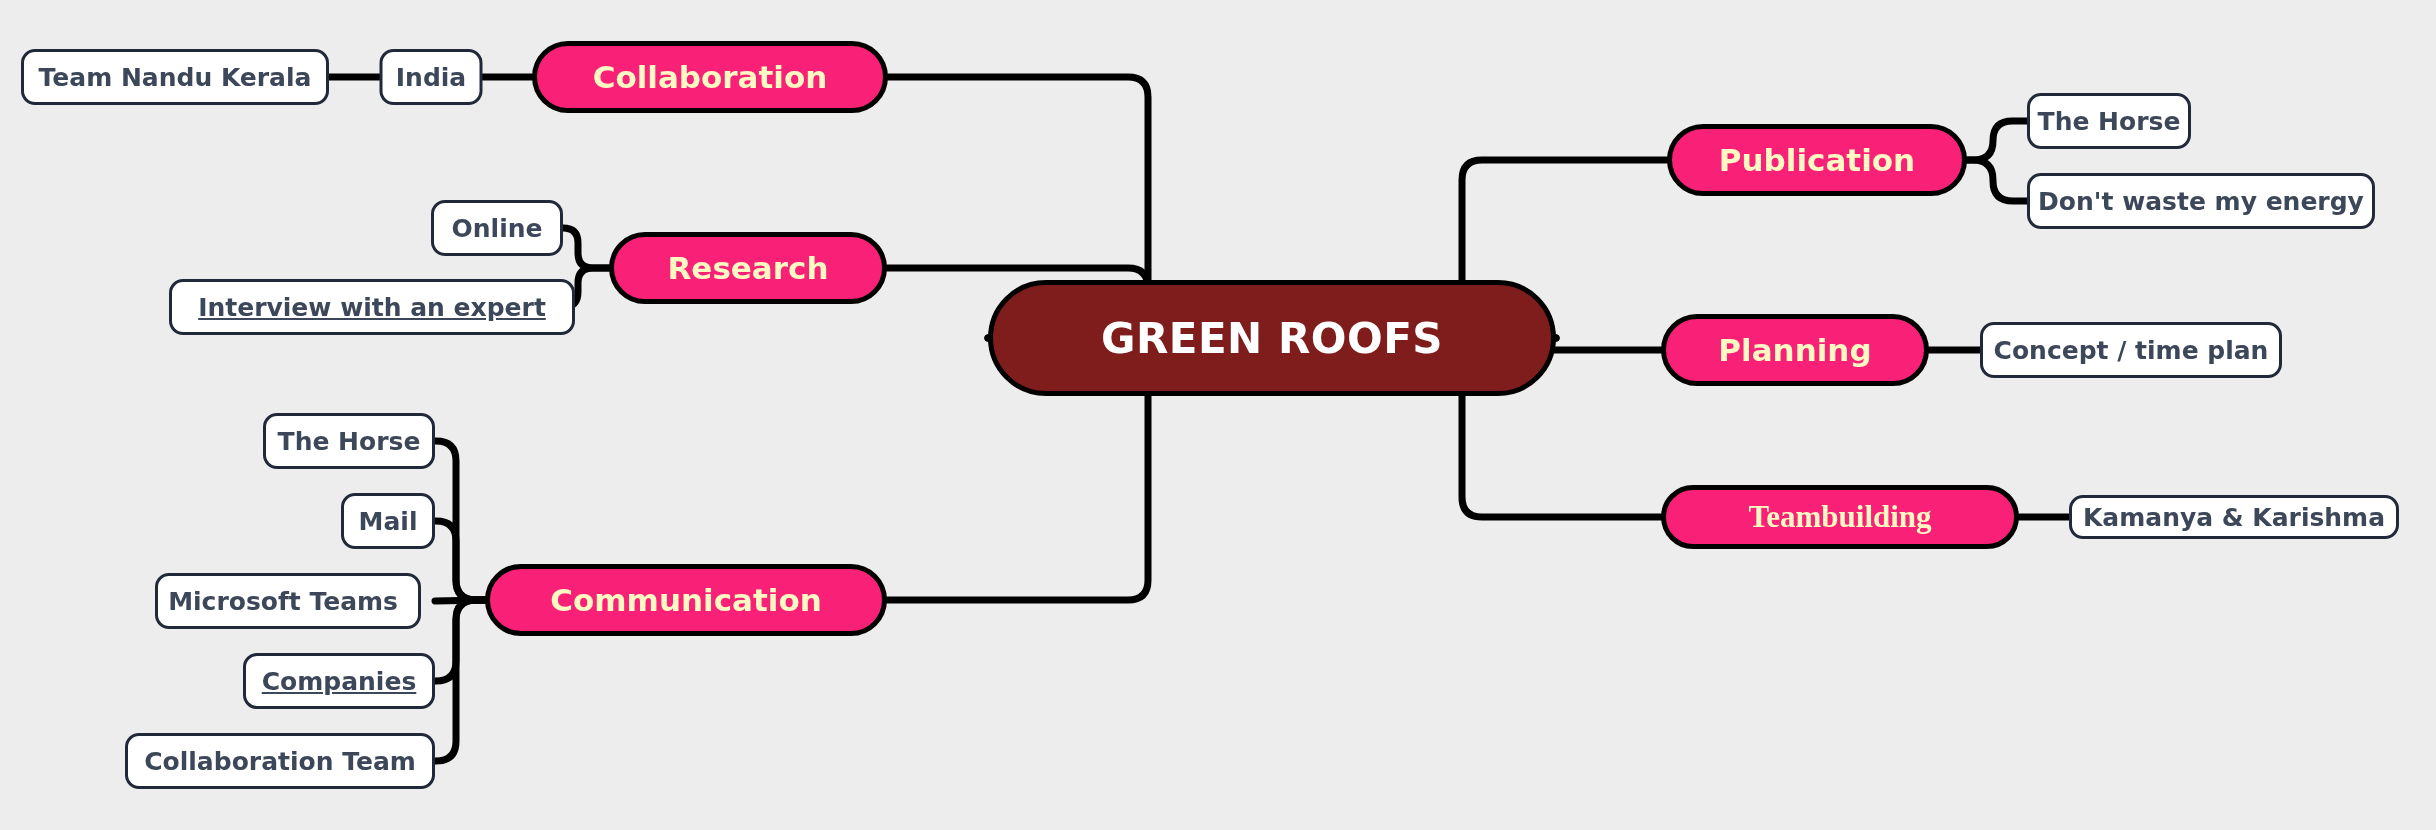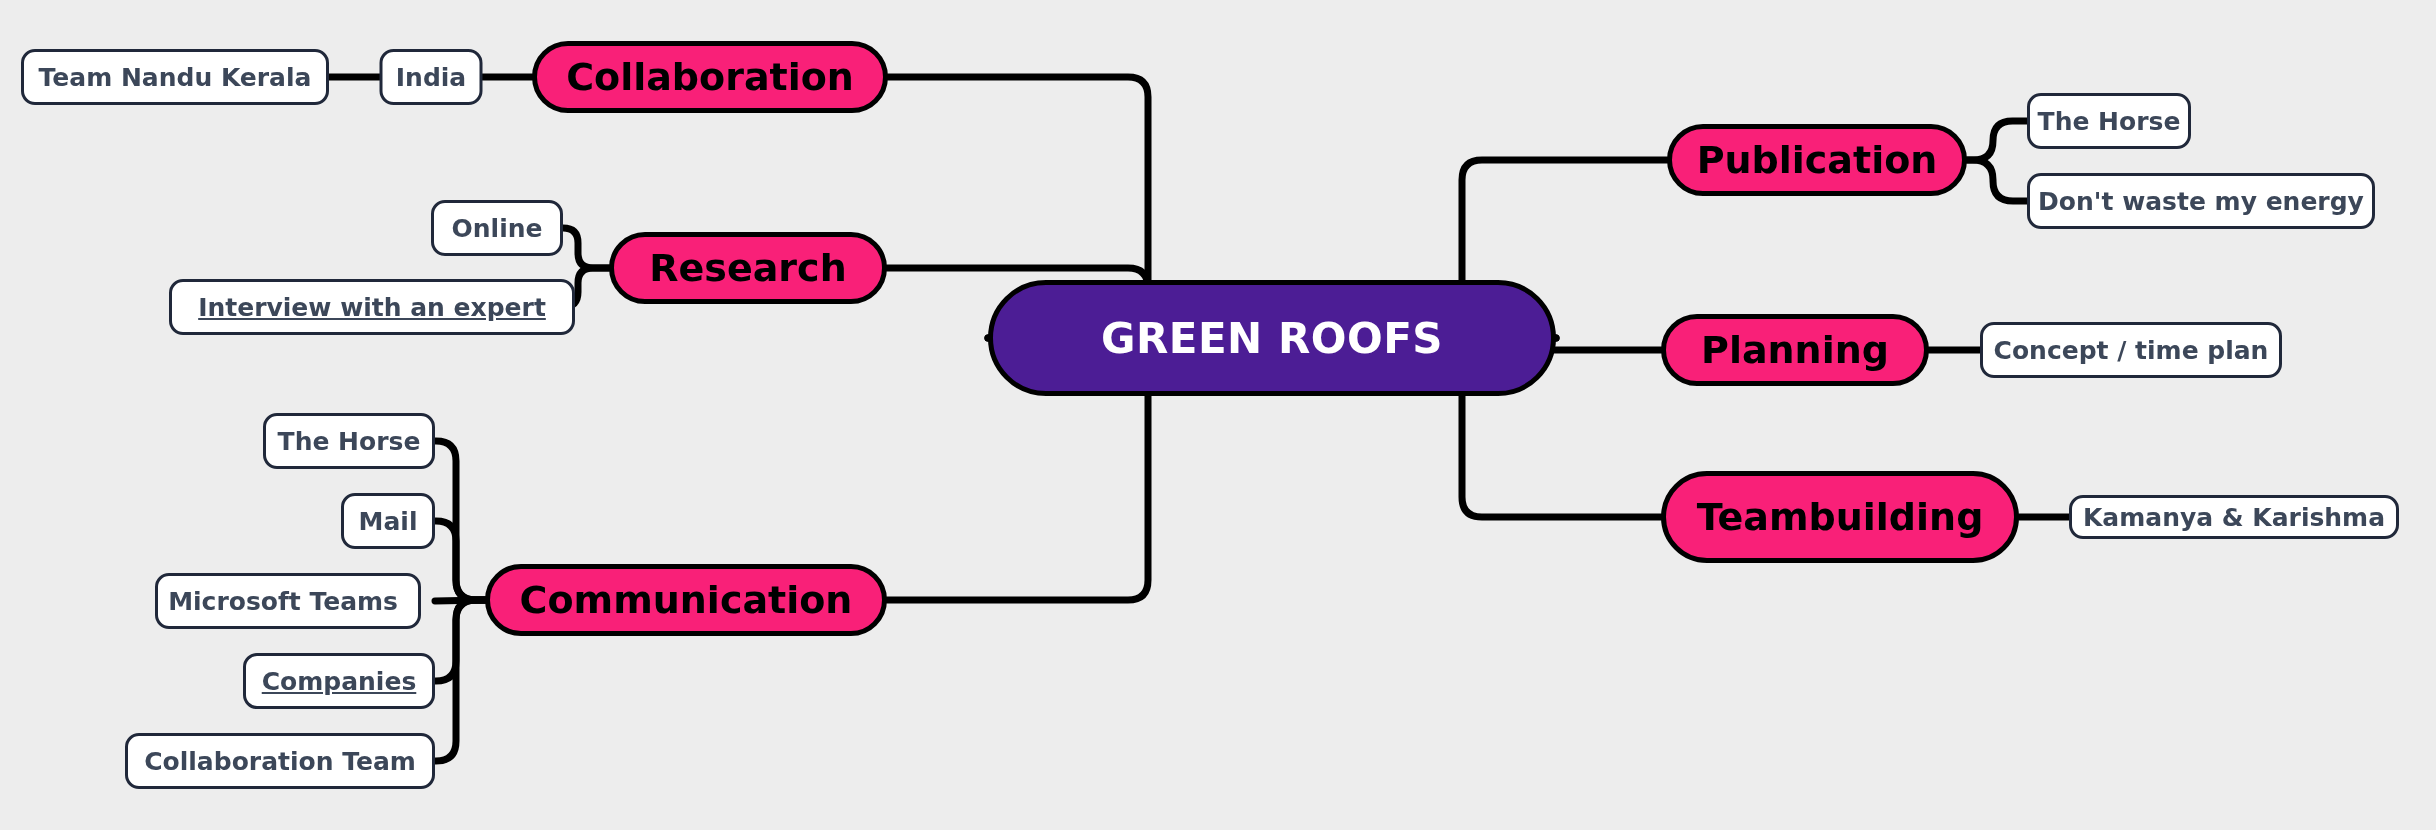--- a/index.html
+++ b/index.html
@@ -27,35 +27,35 @@
     position: absolute;
     box-sizing: border-box;
     display: flex;
     align-items: center;
     justify-content: center;
     white-space: nowrap;
     transform: translate(-50%, -50%);
     z-index: 5;
   }
   .node.root {
-    background: #4c1d95;
+    background: #7f1d1d;
     border: 5px solid #000000;
     border-radius: 999px;
     color: #ffffff;
     font-size: 42px;
     font-weight: 700;
     letter-spacing: 0.5px;
     padding: 0 44px;
   }
   .node.branch {
     background: #f92078;
     border: 5px solid #000000;
     border-radius: 999px;
-    color: #000000;
-    font-size: 38px;
+    color: #fef9c3;
+    font-size: 31px;
     font-weight: 700;
     padding: 8px 34px;
   }
   .node.leaf {
     background: #ffffff;
     border: 3px solid #20283a;
     border-radius: 14px;
     color: #3c4759;
     font-size: 25px;
     font-weight: 700;
@@ -101,21 +101,21 @@
     </div>
   <div class="node branch" style="left: 1817px; top: 160px; width: 300px; height: 72px;">
       <span>Publication</span>
     </div>
   <div class="node branch" style="left: 686px; top: 600px; width: 402px; height: 72px;">
       <span>Communication</span>
     </div>
   <div class="node branch" style="left: 1795px; top: 350px; width: 268px; height: 72px;">
       <span>Planning</span>
     </div>
-  <div class="node branch" style="left: 1840px; top: 517px; width: 358px; height: 92px;">
+  <div class="node branch" style="left: 1840px; top: 517px; width: 358px; height: 64px; font-family: Liberation Serif, serif;">
       <span>Teambuilding</span>
     </div>
 
   <div class="node leaf" style="left: 431px; top: 77px; width: 103px; height: 56px;">
       <span>India</span>
     </div>
   <div class="node leaf" style="left: 175px; top: 77px; width: 308px; height: 56px;">
       <span>Team Nandu Kerala</span>
     </div>
   <div class="node leaf" style="left: 497px; top: 228px; width: 132px; height: 56px;">

